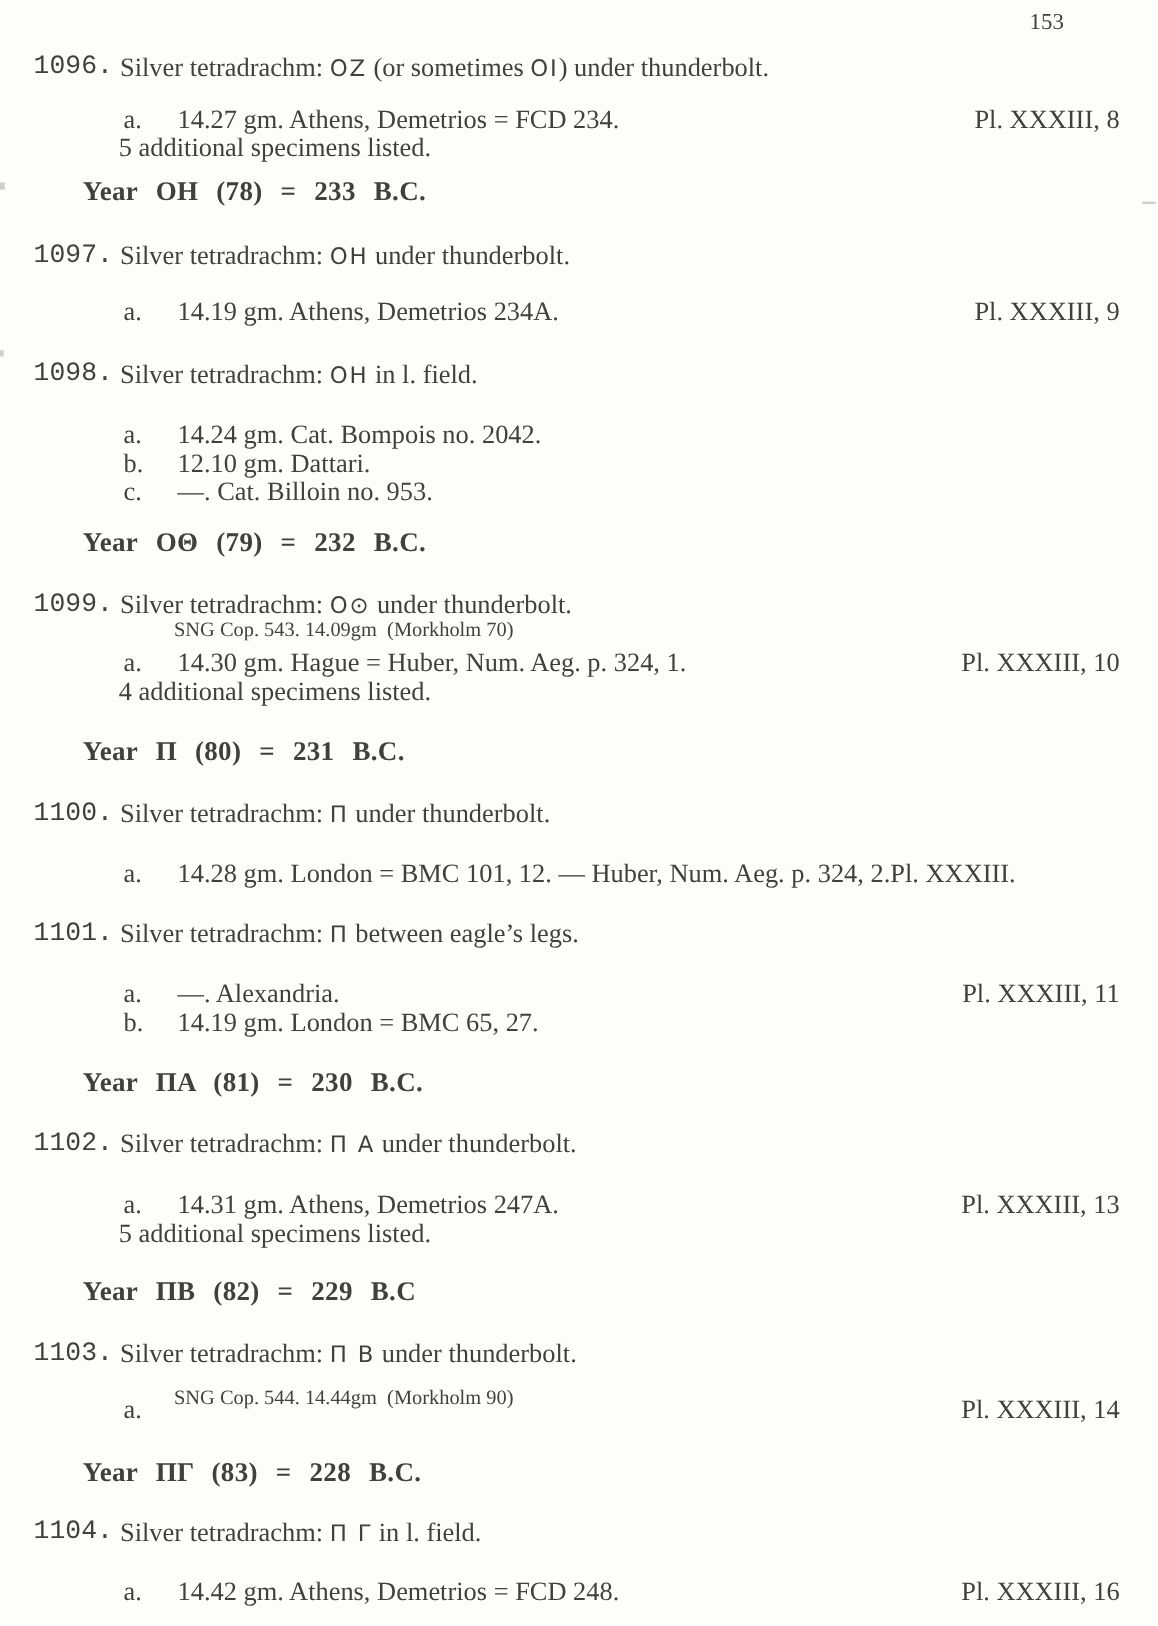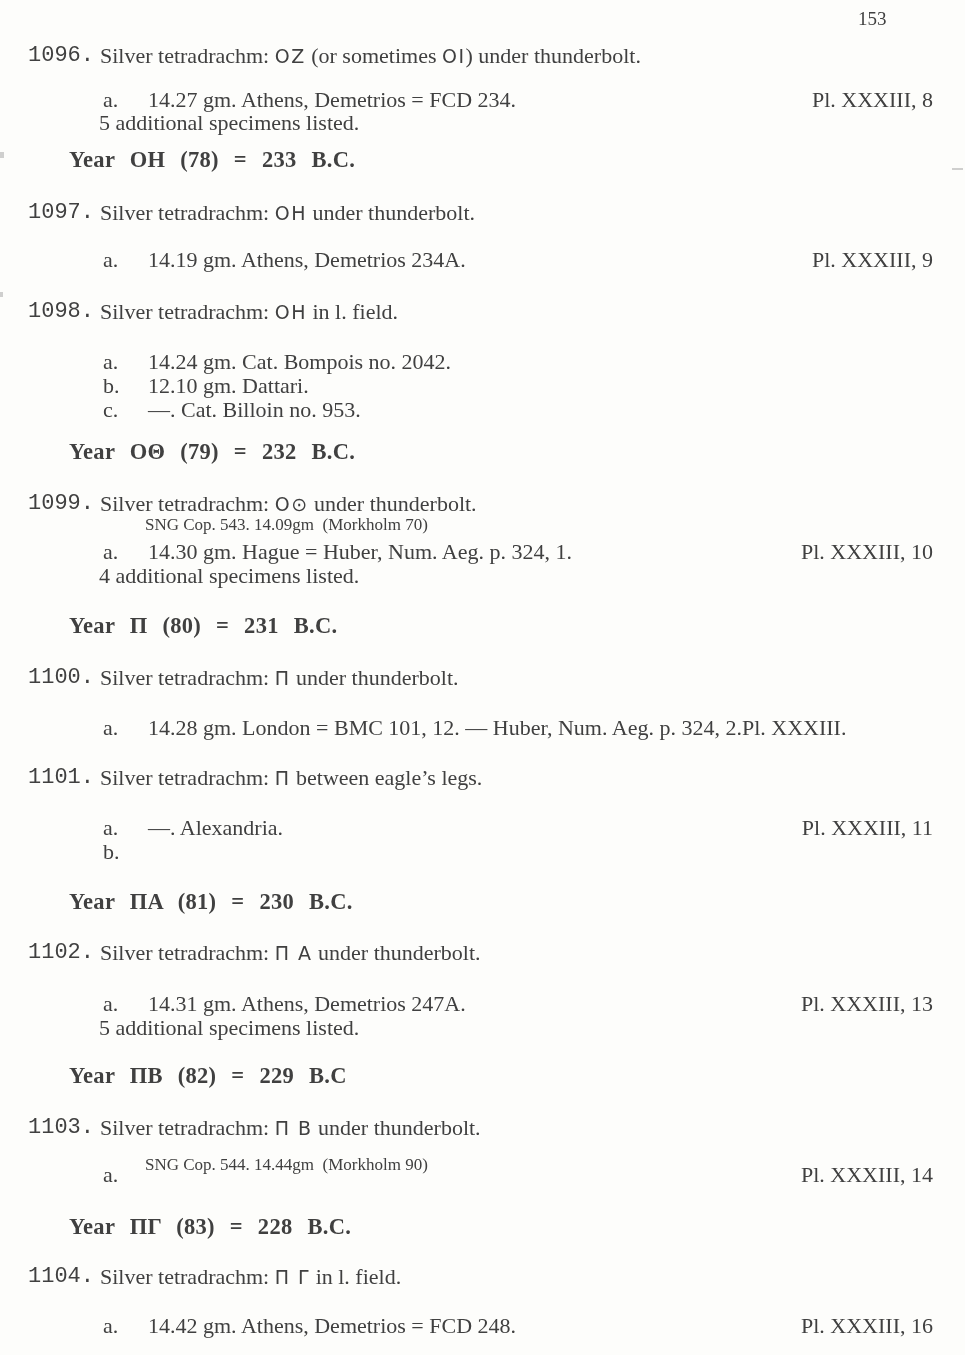--- a/index.html
+++ b/index.html
@@ -109,20 +109,21 @@
     <span class="num">1101.</span>
     <span class="desc"><span>Silver tetradrachm: </span><span class="mark">Π</span><span> between eagle’s legs.</span></span>
   </div>
   <div class="line" style="top:816px">
     <span class="slabel">a.</span>
     <span class="stext">—. Alexandria.</span>
     <span class="plate">Pl. XXXIII, 11</span>
   </div>
   <div class="line" style="top:840px">
     <span class="slabel">b.</span>
+    <span class="stext">14.19 gm. London = BMC 65, 27.</span>
   </div>
 
   <div class="line" style="top:890px">
     <span class="year">Year ΠΑ (81) = 230 B.C.</span>
   </div>
 
   <div class="line" style="top:941px">
     <span class="num">1102.</span>
     <span class="desc"><span>Silver tetradrachm: </span><span class="mark">Π A</span><span> under thunderbolt.</span></span>
   </div>

